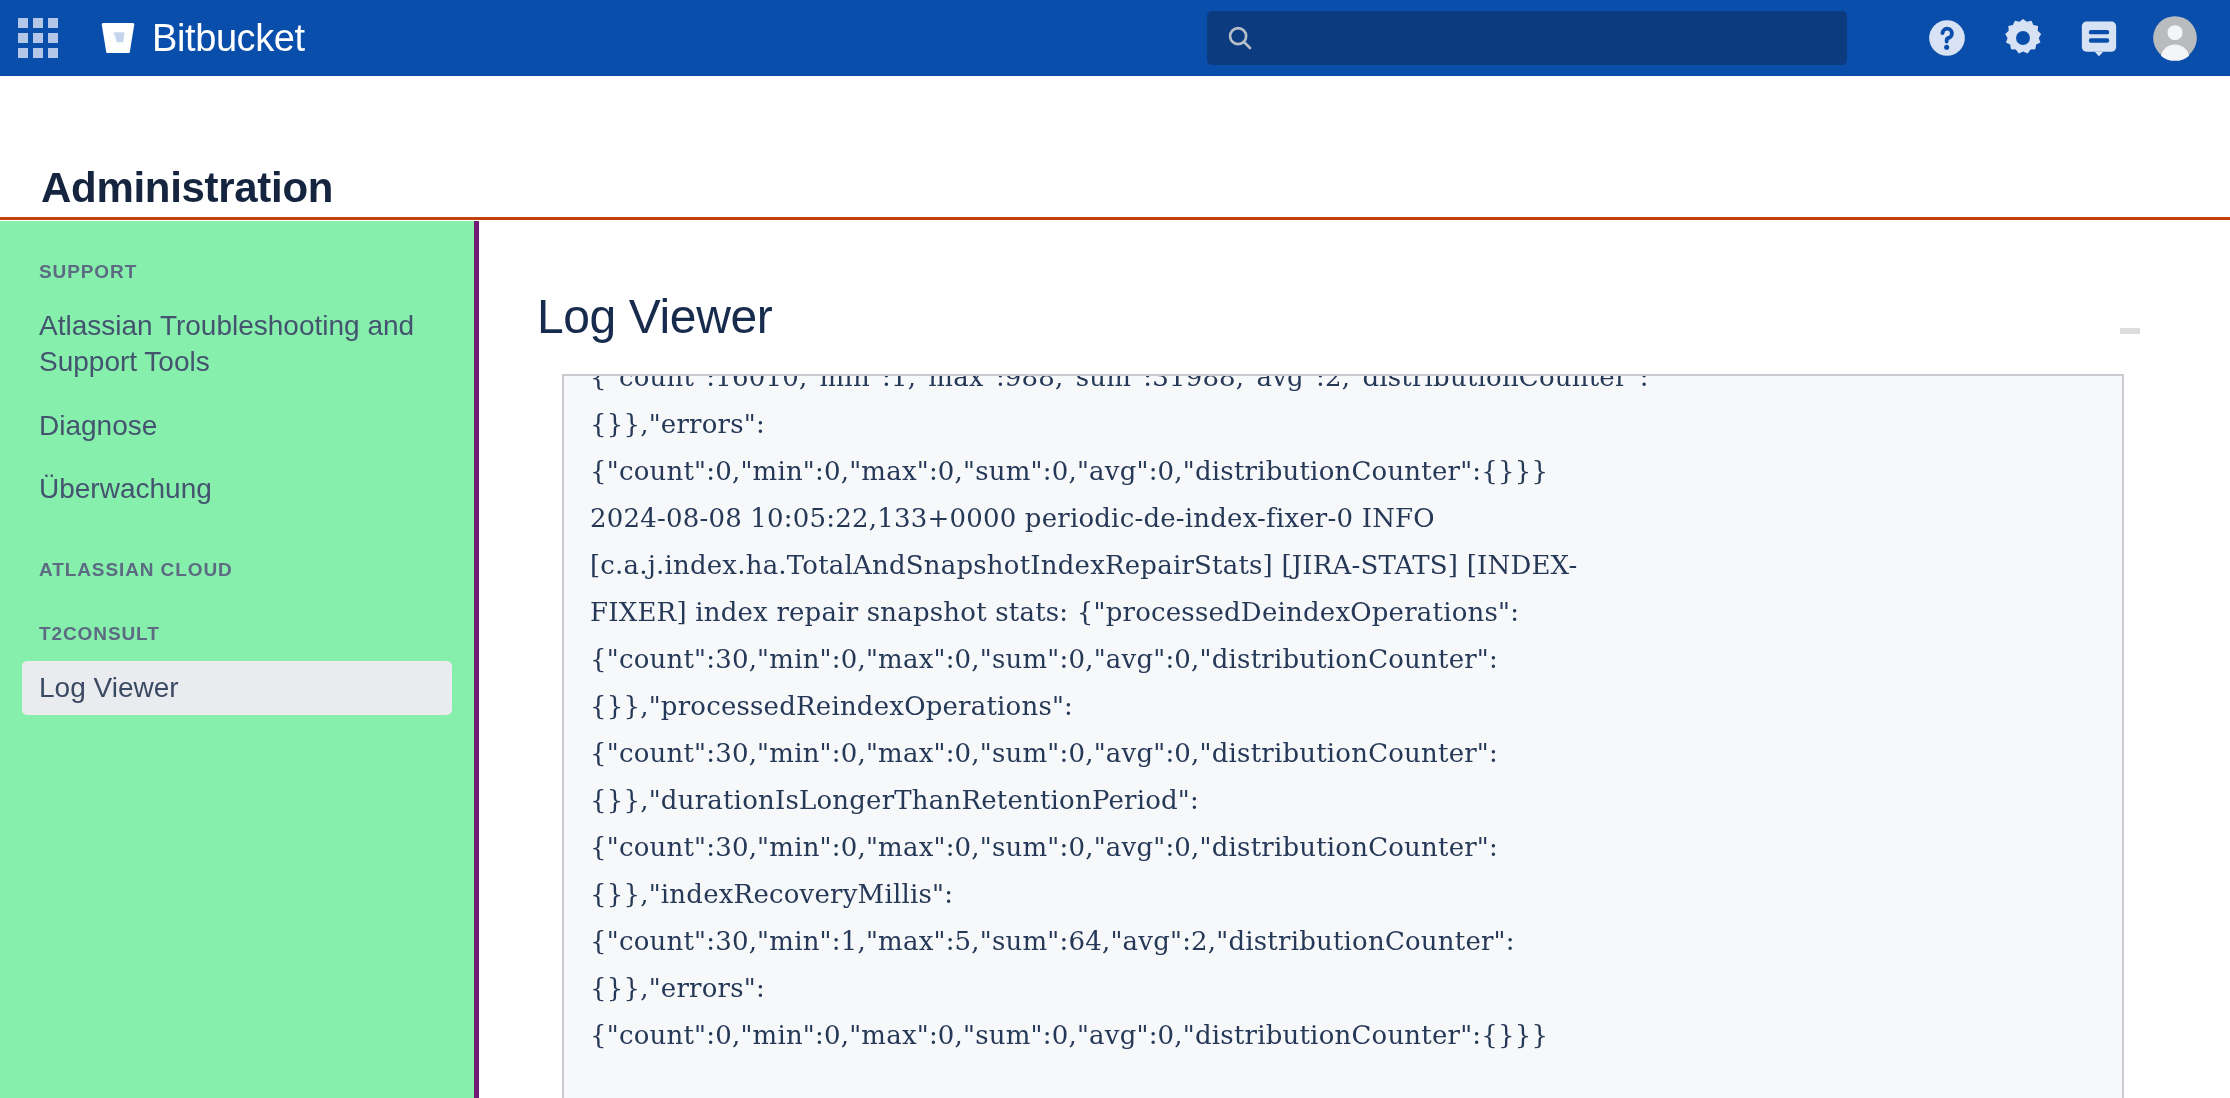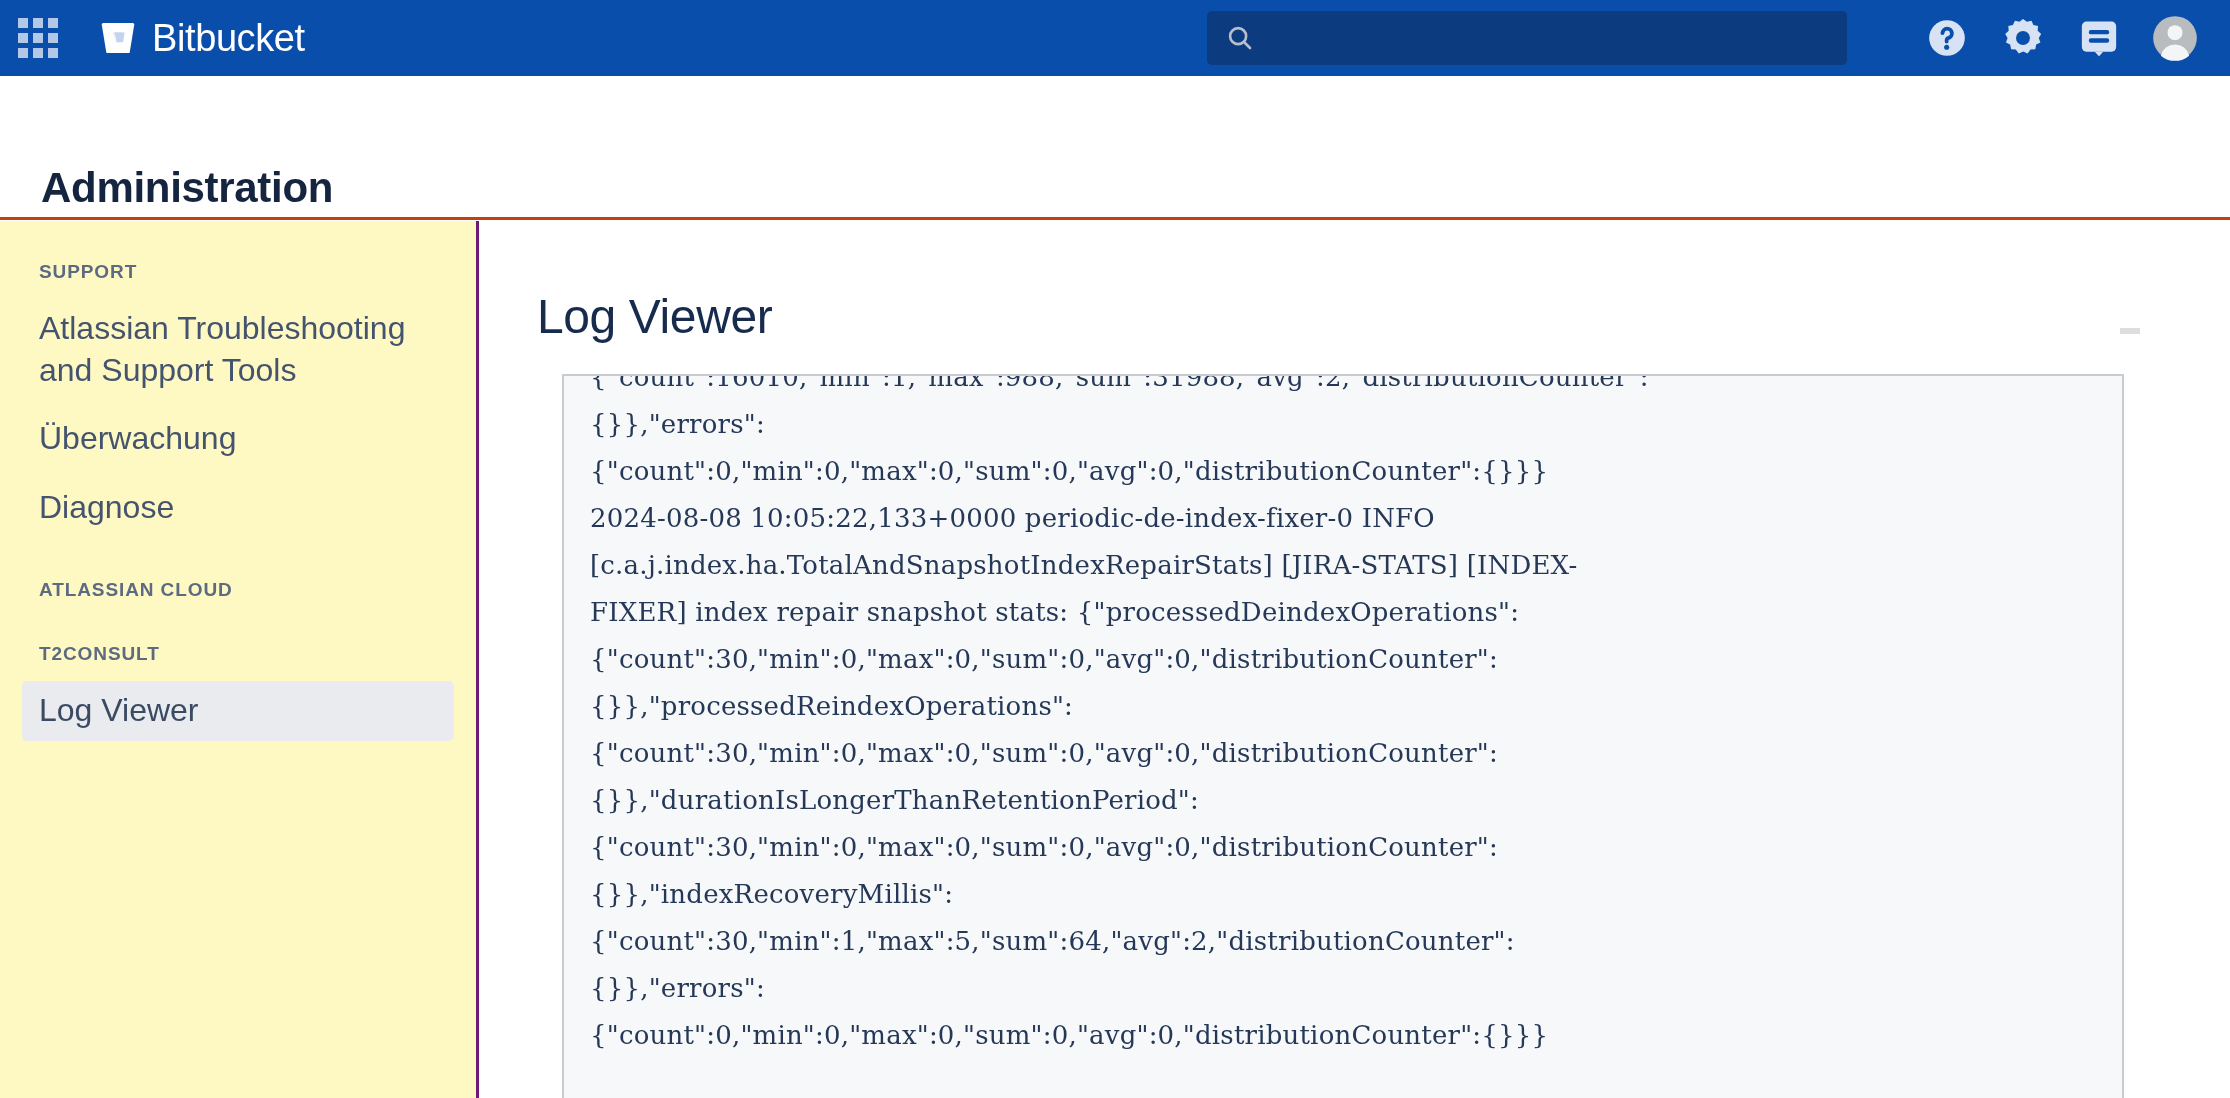--- a/index.html
+++ b/index.html
@@ -85,32 +85,32 @@
     position: absolute; left: 41px; top: 112px;
     font-size: 42px; font-weight: 700; color: #15253f;
     letter-spacing: -0.3px;
     transform: translateY(-50%);
   }
 
   
   #sidebar {
     position: absolute; top: 221px; left: 0;
     width: 479px; height: 877px;
-    background: #fef9c3;
-    border-right: 3px solid #701a75;
+    background: #86efac;
+    border-right: 5px solid #701a75;
     padding: 40px 22px 0 22px;
   }
   .side-heading {
     font-size: 19px; font-weight: 700; color: #5d6b82;
     letter-spacing: 0.9px; text-transform: uppercase;
     padding: 0 17px; margin: 0 0 16px 0;
   }
   .side-heading.spaced { margin-top: 42px; }
   .side-item {
-    font-size: 32px; color: #44546f;
+    font-size: 28px; color: #44546f;
     padding: 9px 17px; margin-bottom: 9px;
     border-radius: 5px; cursor: pointer;
     line-height: 1.3;
   }
   .side-item.selected { background: #e9ebef; color: #3b4a63; }
 
   
   #main {
     position: absolute; top: 221px; left: 482px;
     width: 1748px; height: 877px;
@@ -235,22 +235,22 @@
 </div>
 
 <div id="titleband">
   <div id="pagetitle">Administration</div>
 </div>
 
 <nav id="sidebar">
 
   <div class="side-heading">SUPPORT</div>
   <div class="side-item">Atlassian Troubleshooting and Support Tools</div>
+  <div class="side-item">Diagnose</div>
   <div class="side-item">Überwachung</div>
-  <div class="side-item">Diagnose</div>
 
   <div class="side-heading spaced">ATLASSIAN CLOUD</div>
 
   <div class="side-heading spaced">T2CONSULT</div>
   <div class="side-item selected">Log Viewer</div>
 
 </nav>
 
 <main id="main">
 

